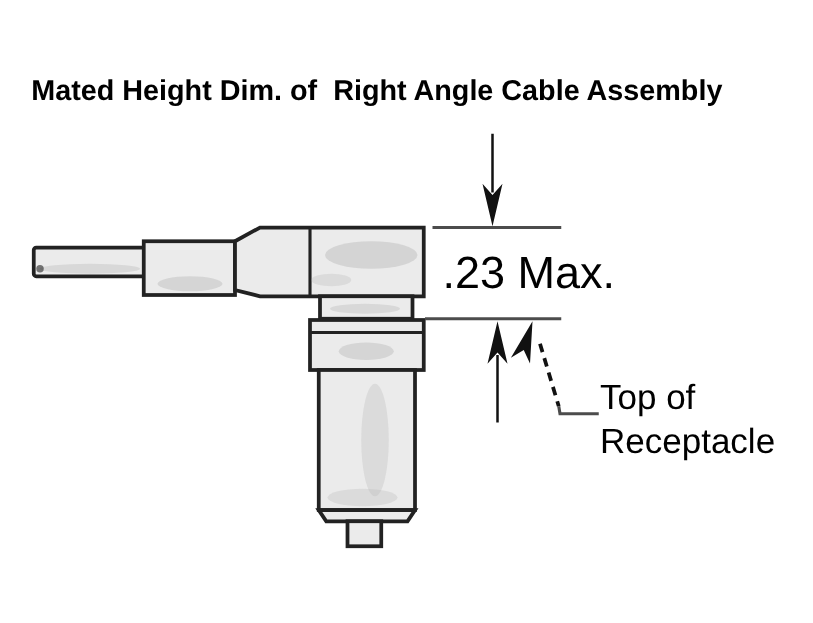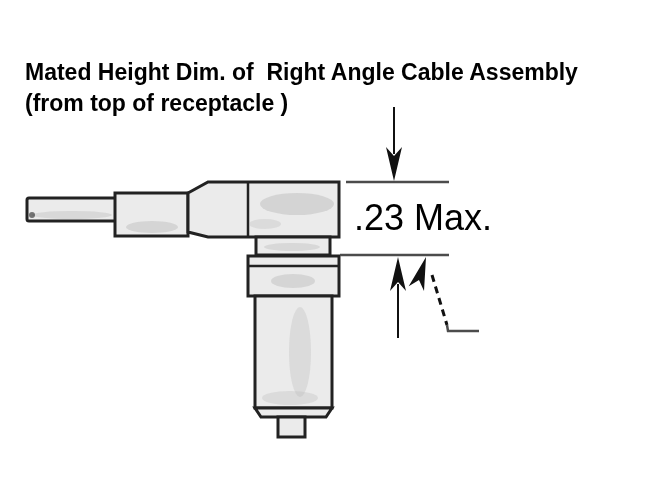--- a/index.html
+++ b/index.html
@@ -89,21 +89,20 @@
     stroke: none;
   }
 </style>
 </head>
 <body>
 
 <div class="stage">
 
   <div class="title-block">
     <div class="title-line">Mated Height Dim. of  Right Angle Cable Assembly</div>
-    <div class="title-line">(from top of receptacle )</div>
   </div>
 
   <svg class="drawing" width="650" height="498" viewBox="0 0 650 498">
 
     <rect x="27" y="198" width="91" height="23" rx="2" class="part"></rect>
     <ellipse cx="72" cy="215" rx="40" ry="4" class="shade" opacity="0.35"></ellipse>
     <circle cx="32" cy="215" r="3" class="head" opacity="0.55"></circle>
 
     <rect x="115" y="193" width="73" height="43" class="part"></rect>
     <ellipse cx="152" cy="227" rx="26" ry="6" class="shade" opacity="0.4"></ellipse>
@@ -144,15 +143,17 @@
     <g>
       <path d="M0,0 L-8,33 L0,24 L8,33 Z" class="head" transform="translate(426,257) rotate(17)"></path>
       <path d="M432,275 L447,325" class="leader-dash"></path>
       <path d="M447,325 L448,331 L479,331" class="dim"></path>
     </g>
   </svg>
 
   <div class="dim-label">.23 Max.</div>
 
   <div class="callout-block">
+    <div class="callout-line">Top of</div>
+    <div class="callout-line">Receptacle</div>
   </div>
 
 </div>
 
 </body></html>

